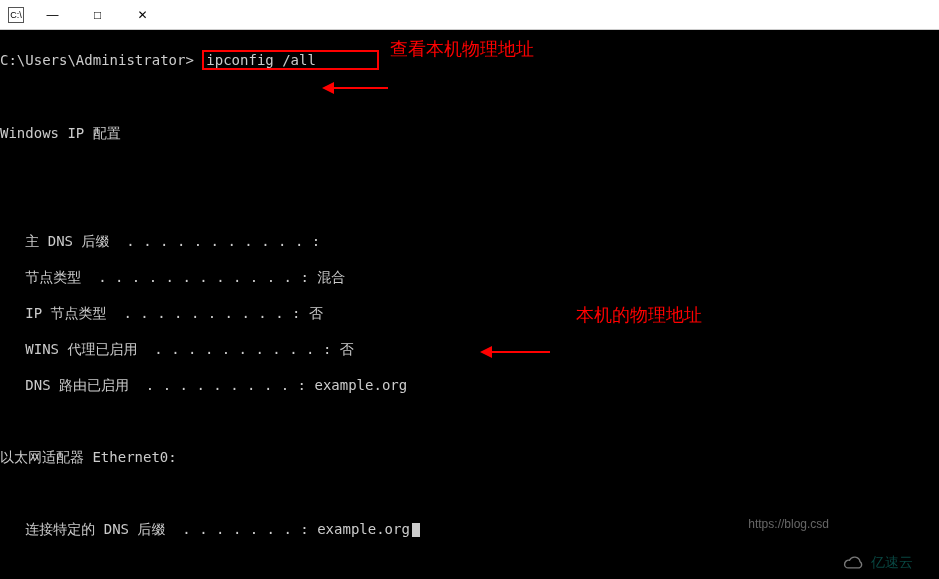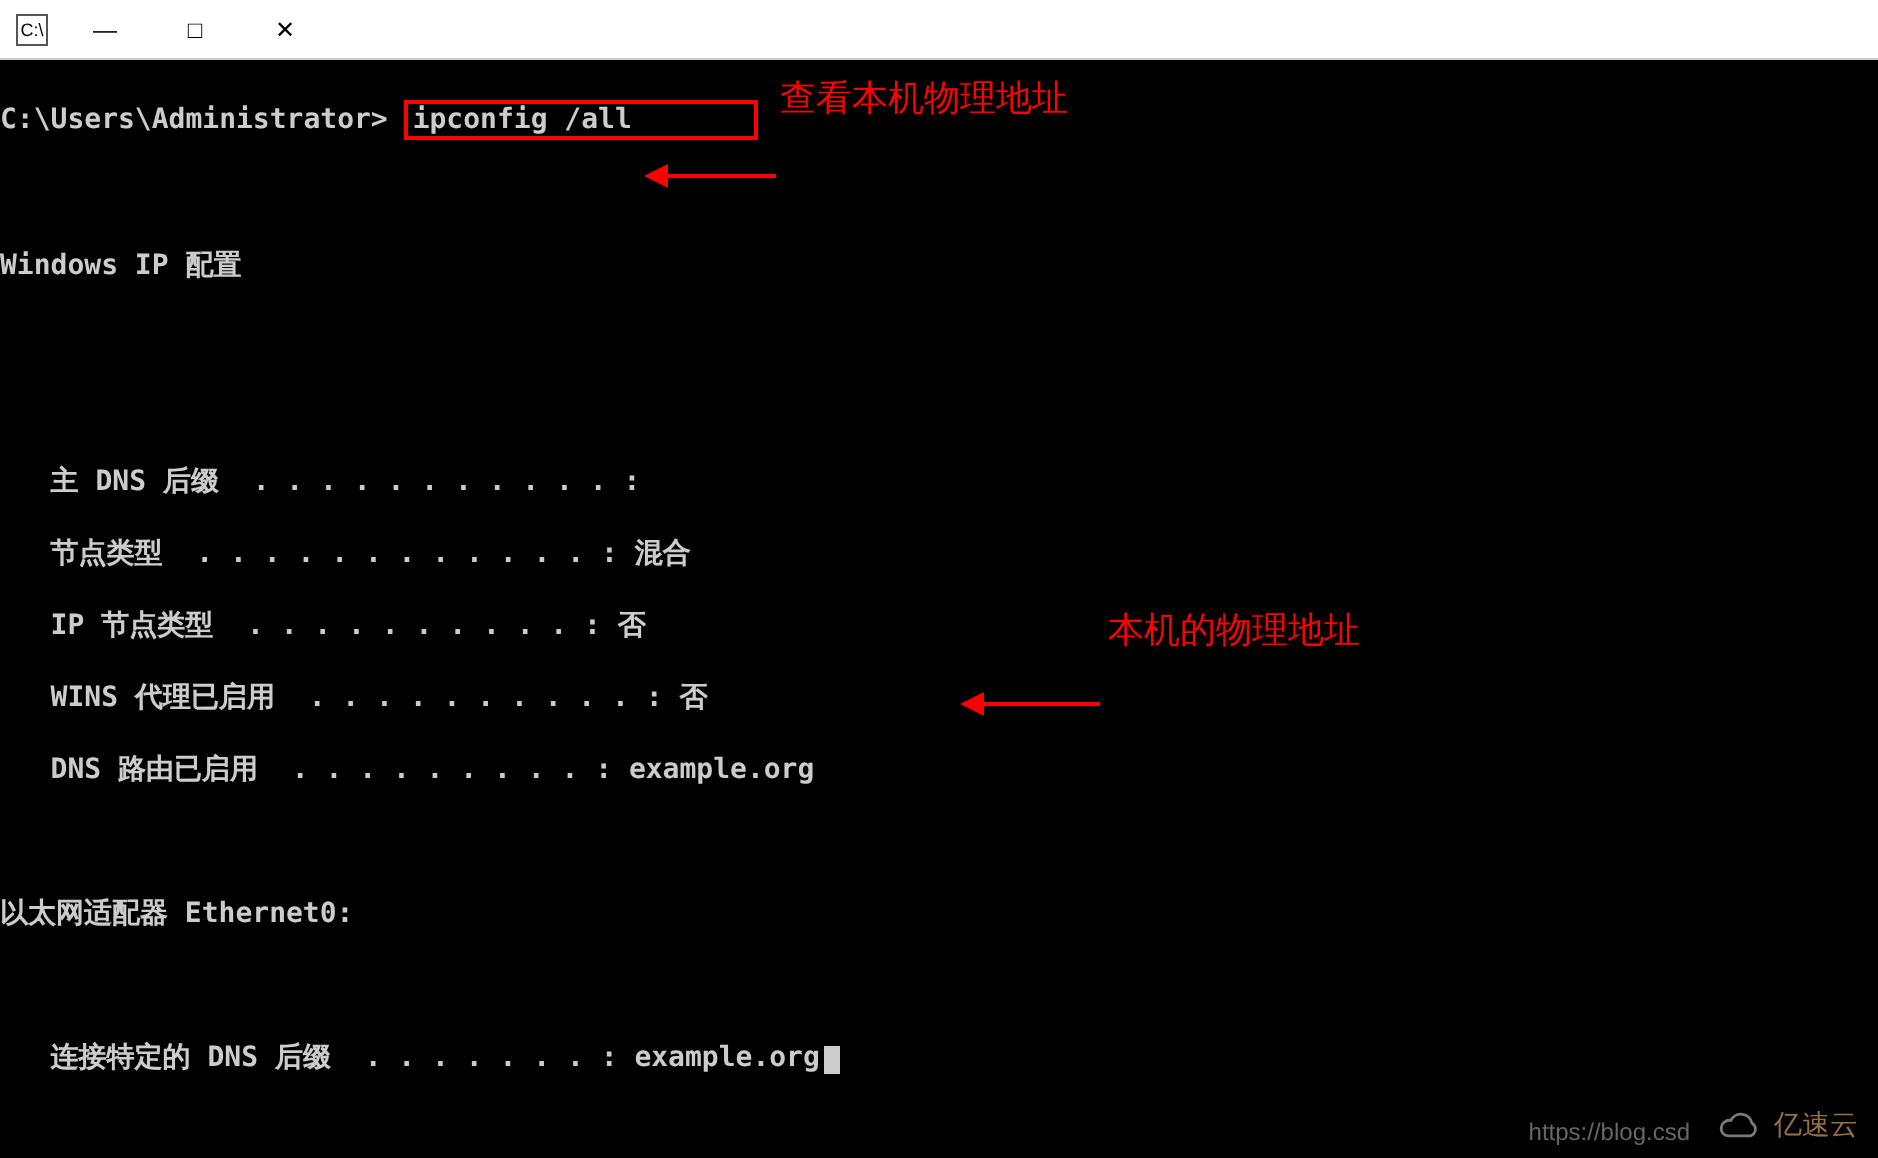--- a/index.html
+++ b/index.html
@@ -43,21 +43,21 @@
   }
   .terminal {
     background: #000;
     color: #ccc;
     padding: 2px 0 0 0;
     line-height: 18px;
     white-space: pre;
     position: relative;
     font-size: 14px;
   }
-  .line { white-space: pre; font-weight: bold; }
+  .line { white-space: pre; }
   .highlight-box {
     border: 2px solid #ff0000;
     display: inline-block;
     padding: 0 2px;
     line-height: 16px;
   }
   .annotation {
     position: absolute;
     color: #ff0000;
     font-family: "Microsoft YaHei", "SimSun", sans-serif;
@@ -72,33 +72,33 @@
   .arrow svg { display: block; }
   .cursor-block {
     display: inline-block;
     width: 8px; height: 14px;
     background: #ccc;
     vertical-align: text-bottom;
     margin-left: 2px;
   }
   .watermark {
     position: absolute;
-    right: 10px;
+    right: 26px;
     bottom: 6px;
     display: flex;
-    align-items: flex-end;
+    align-items: flex-start;
     gap: 10px;
     opacity: 0.6;
     color: #aaa;
     font-family: Arial, sans-serif;
     font-size: 12px;
   }
   .yisu-logo {
     display: flex; align-items: center; gap: 4px;
-    color: #fdba74; font-size: 14px;
+    color: #0f766e; font-size: 14px; margin-top: 36px;
   }
   .yisu-icon {
     width: 28px; height: 20px;
   }
 </style>
 </head>
 <body>
 
 <div class="titlebar">
   <div class="titlebar-icon">
@@ -145,21 +145,21 @@
 
   
   <div class="annotation" style="left:390px; top:10px;">查看本机物理地址</div>
   <div class="arrow" style="left:322px; top:14px;">
     <svg width="66" height="16">
         <line x1="66" y1="8" x2="10" y2="8" stroke="#ff0000" stroke-width="2"></line>
         <polygon points="0,8 12,2 12,14" fill="#ff0000"></polygon>
       </svg>
   </div>
 
-  <div class="annotation" style="left:554px; top:276px;">本机的物理地址</div>
+  <div class="annotation" style="left:576px; top:276px;">本机的物理地址</div>
   <div class="arrow" style="left:480px; top:278px;">
     <svg width="70" height="16">
         <line x1="70" y1="8" x2="10" y2="8" stroke="#ff0000" stroke-width="2"></line>
         <polygon points="0,8 12,2 12,14" fill="#ff0000"></polygon>
       </svg>
   </div>
 </div>
 
 <div class="watermark">
   <span>https://blog.csd</span>

